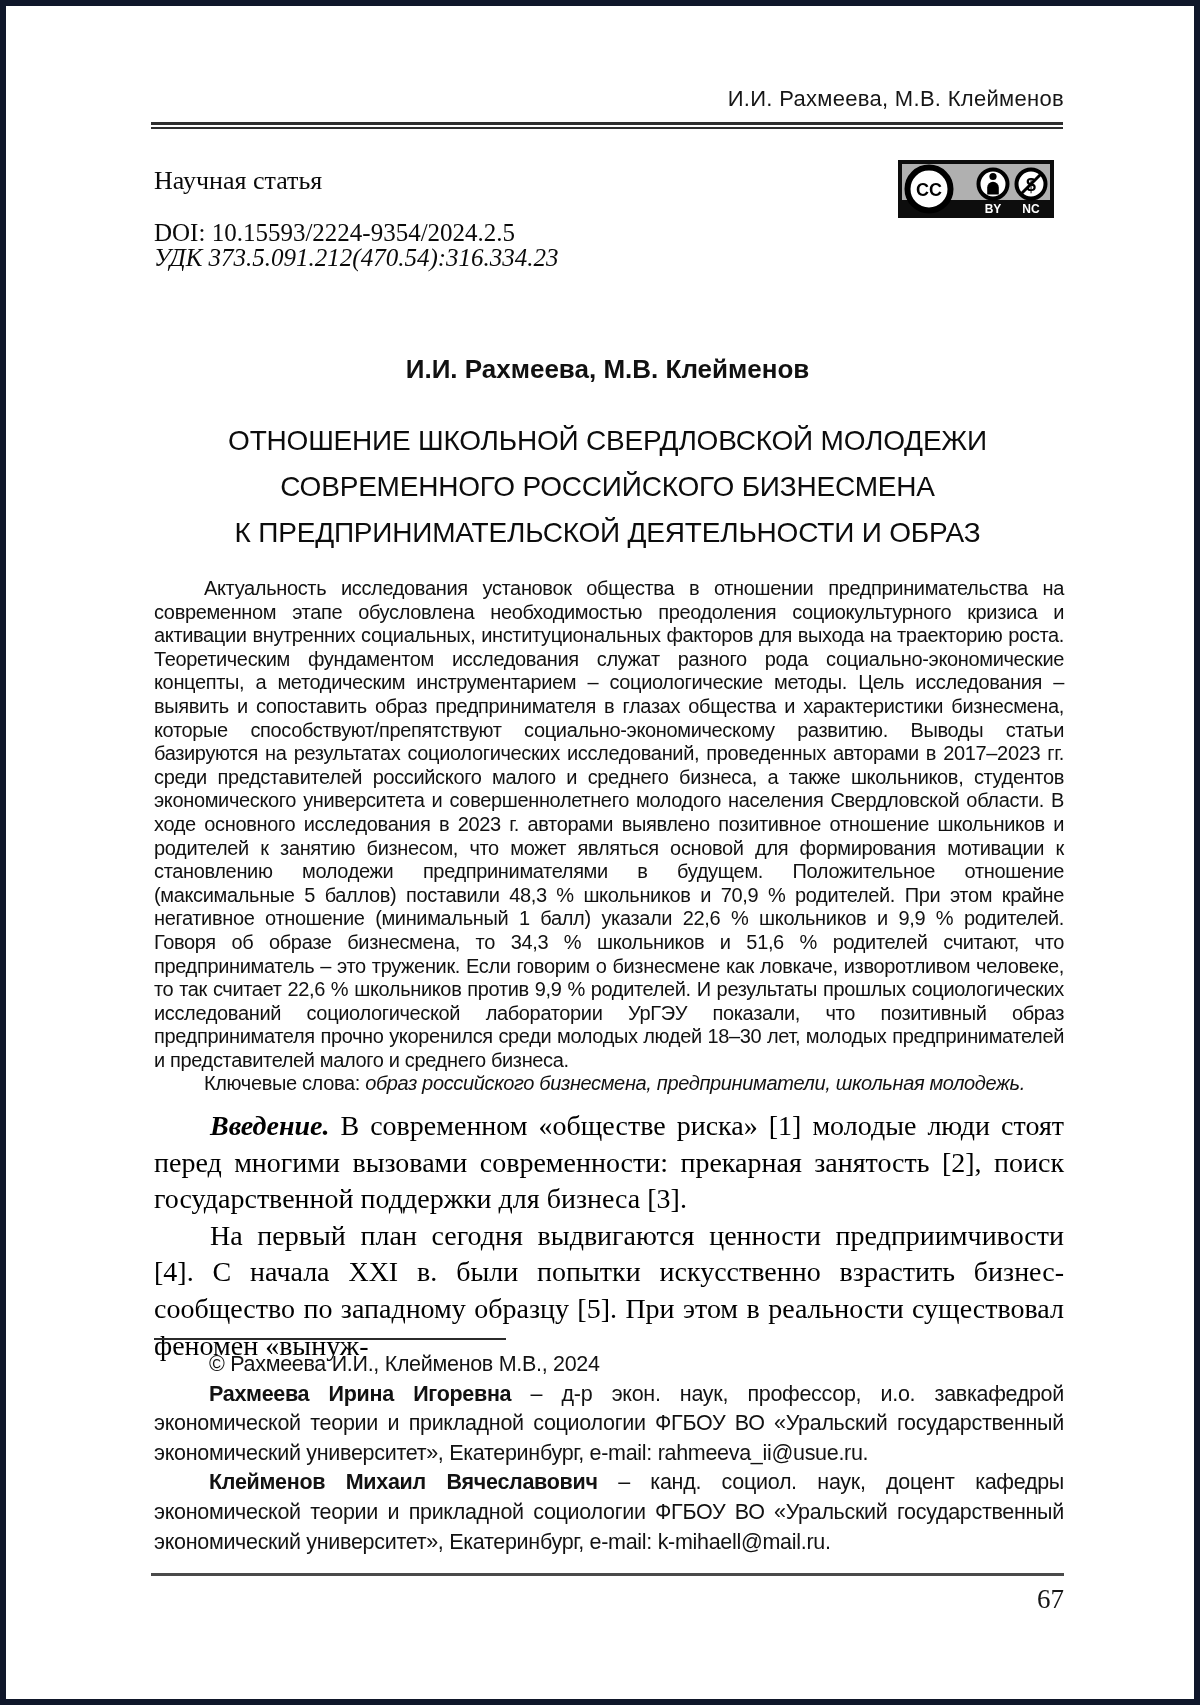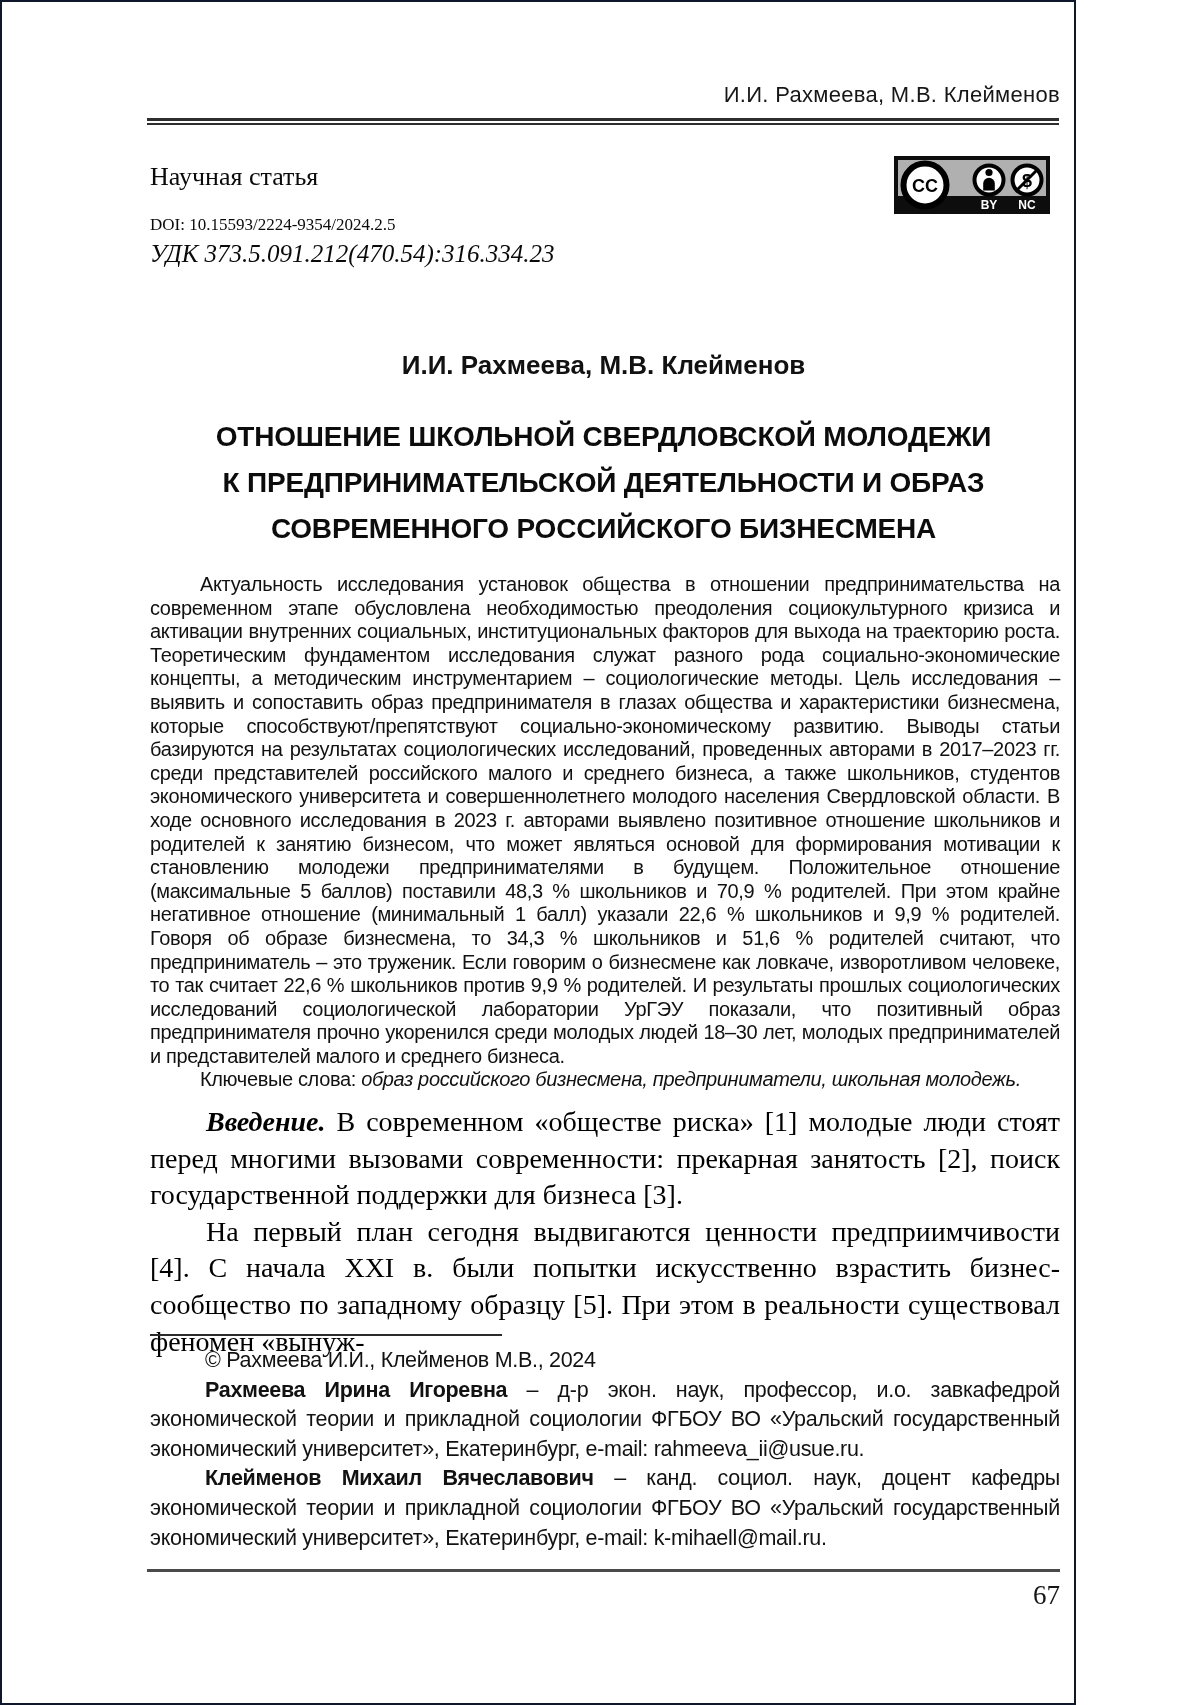--- a/index.html
+++ b/index.html
@@ -2,27 +2,27 @@
 <html lang="ru"><head>
 <meta charset="utf-8">
 <style>
   html, body {
     margin: 0;
     padding: 0;
     background: #ffffff;
   }
   .page {
     position: relative;
-    width: 1076px;
+    width: 1200px;
     height: 1705px;
     background: #ffffff;
     color: #0a0a0a;
     font-family: "Liberation Serif", serif;
     box-sizing: border-box;
-    border: 2px solid #0f172a;
+    border: 6px solid #0f172a;
     overflow: hidden;
   }
   .abs { position: absolute; text-align: right; }
 
   
   .running-head {
     left: 145px; top: 80px; width: 913px;
     text-align: right;
     font-family: "Liberation Sans", sans-serif;
     font-size: 22px;
@@ -36,38 +36,38 @@
   }
 
   
   .article-type {
     left: 148px; top: 160px;
     font-size: 26px;
   }
   .cc-badge {
     left: 892px; top: 154px; width: 156px; height: 58px;
   }
-  .doi-line  { left: 148px; top: 213px; font-size: 17px; }
+  .doi-line  { left: 148px; top: 213px; font-size: 25px; }
   .udk-line  { left: 148px; top: 238px; font-size: 25px; font-style: italic; }
 
   
   .authors-line {
     left: 145px; top: 348px; width: 913px;
     text-align: center;
     font-family: "Liberation Sans", sans-serif;
     font-weight: bold;
     font-size: 26px;
     color: #111;
   }
   .article-title {
     left: 145px; top: 412px; width: 913px;
     margin: 0;
     text-align: center;
     font-family: "Liberation Sans", sans-serif;
-    font-weight: bold;
+    font-weight: normal;
     font-size: 28px;
     line-height: 46px;
     letter-spacing: -0.2px;
     color: #0c0c0c;
   }
   .article-title span { display: block; }
 
   
   .abstract-block {
     left: 148px; top: 571px; width: 910px;
@@ -156,22 +156,22 @@
       <text x="133" y="52.5" text-anchor="middle" font-family="Liberation Sans, sans-serif" font-size="12" font-weight="bold" fill="#ffffff">NC</text>
     </svg>
   </div>
 
   <div class="abs doi-line">DOI: 10.15593/2224-9354/2024.2.5</div>
   <div class="abs udk-line">УДК 373.5.091.212(470.54):316.334.23</div>
 
   <div class="abs authors-line">И.И. Рахмеева, М.В. Клейменов</div>
   <h1 class="abs article-title">
     <span>ОТНОШЕНИЕ ШКОЛЬНОЙ СВЕРДЛОВСКОЙ МОЛОДЕЖИ</span>
+    <span>СОВРЕМЕННОГО РОССИЙСКОГО БИЗНЕСМЕНА</span>
     <span>К ПРЕДПРИНИМАТЕЛЬСКОЙ ДЕЯТЕЛЬНОСТИ И ОБРАЗ</span>
-    <span>СОВРЕМЕННОГО РОССИЙСКОГО БИЗНЕСМЕНА</span>
   </h1>
 
   <div class="abs abstract-block">
     <p>Актуальность исследования установок общества в отношении предпринимательства на современном этапе обусловлена необходимостью преодоления социокультурного кризиса и активации внутренних социальных, институциональных факторов для выхода на траекторию роста. Теоретическим фундаментом исследования служат разного рода социально-экономические концепты, а методическим инструментарием – социологические методы. Цель исследования – выявить и сопоставить образ предпринимателя в глазах общества и характеристики бизнесмена, которые способствуют/препятствуют социально-экономическому развитию. Выводы статьи базируются на результатах социологических исследований, проведенных авторами в 2017–2023 гг. среди представителей российского малого и среднего бизнеса, а также школьников, студентов экономического университета и совершеннолетнего молодого населения Свердловской области. В ходе основного исследования в 2023 г. авторами выявлено позитивное отношение школьников и родителей к занятию бизнесом, что может являться основой для формирования мотивации к становлению молодежи предпринимателями в будущем. Положительное отношение (максимальные 5 баллов) поставили 48,3 % школьников и 70,9 % родителей. При этом крайне негативное отношение (минимальный 1 балл) указали 22,6 % школьников и 9,9 % родителей. Говоря об образе бизнесмена, то 34,3 % школьников и 51,6 % родителей считают, что предприниматель – это труженик. Если говорим о бизнесмене как ловкаче, изворотливом человеке, то так считает 22,6 % школьников против 9,9 % родителей. И результаты прошлых социологических исследований социологической лаборатории УрГЭУ показали, что позитивный образ предпринимателя прочно укоренился среди молодых людей 18–30 лет, молодых предпринимателей и представителей малого и среднего бизнеса.</p>
     <p class="keywords-line"><span>Ключевые слова:</span> <em>образ российского бизнесмена, предприниматели, школьная молодежь.</em></p>
   </div>
 
   <div class="abs intro-block">
     <p><span class="intro-heading">Введение.</span> <span>В современном «обществе риска» [1] молодые люди стоят перед многими вызовами современности: прекарная занятость [2], поиск государственной поддержки для бизнеса [3].</span></p>
     <p>На первый план сегодня выдвигаются ценности предприимчивости [4]. С начала XXI в. были попытки искусственно взрастить бизнес-сообщество по западному образцу [5]. При этом в реальности существовал феномен «вынуж-</p>

